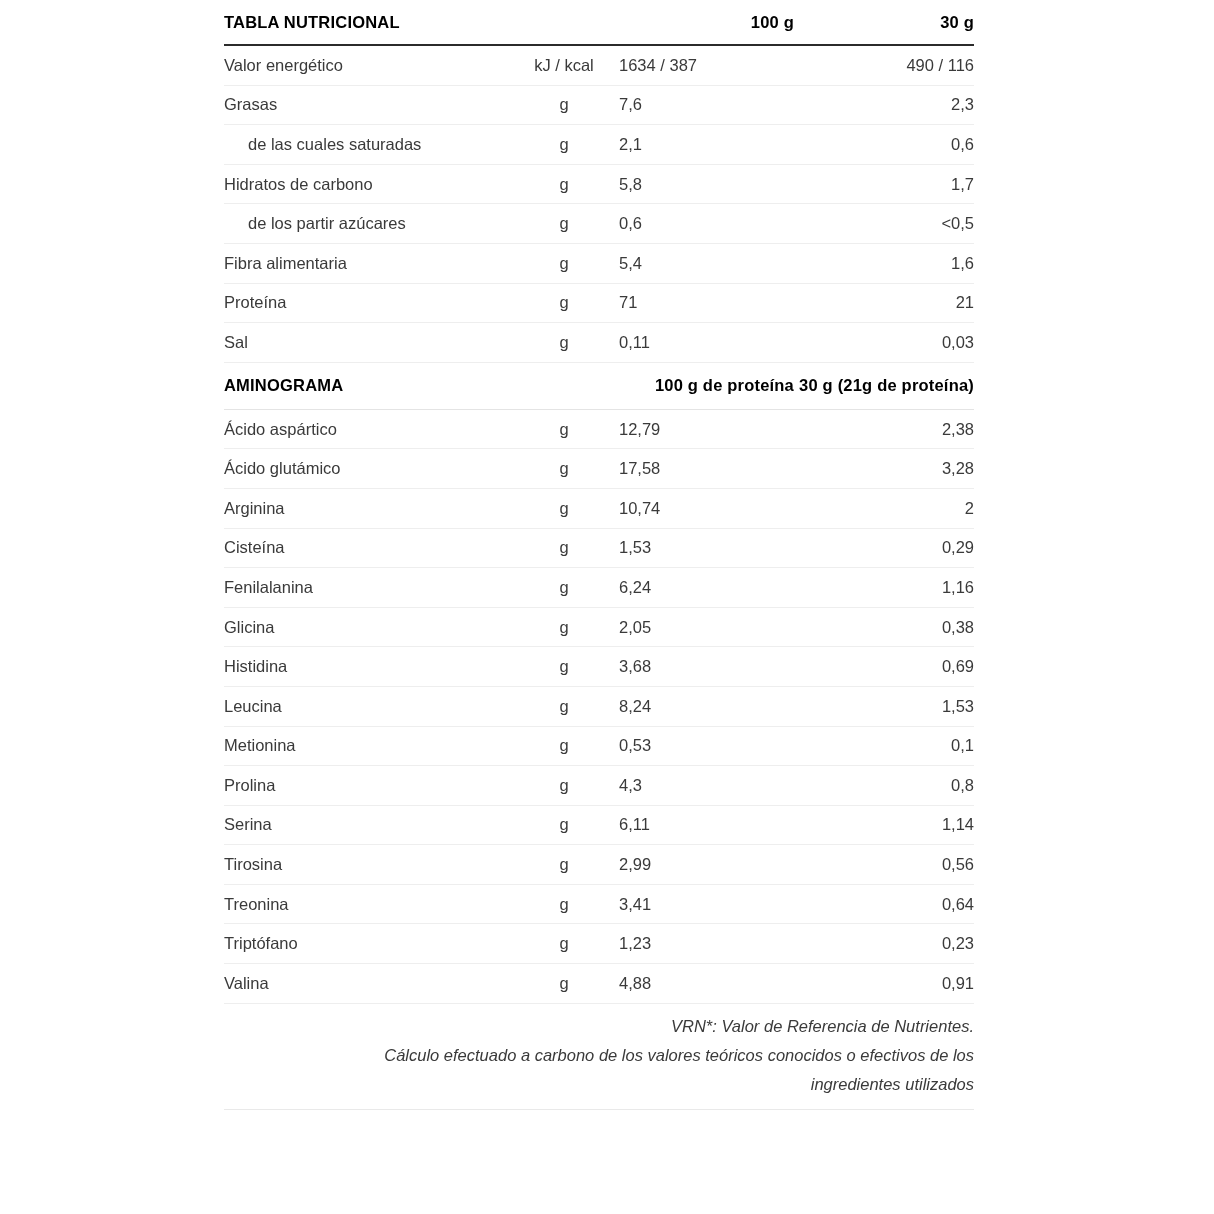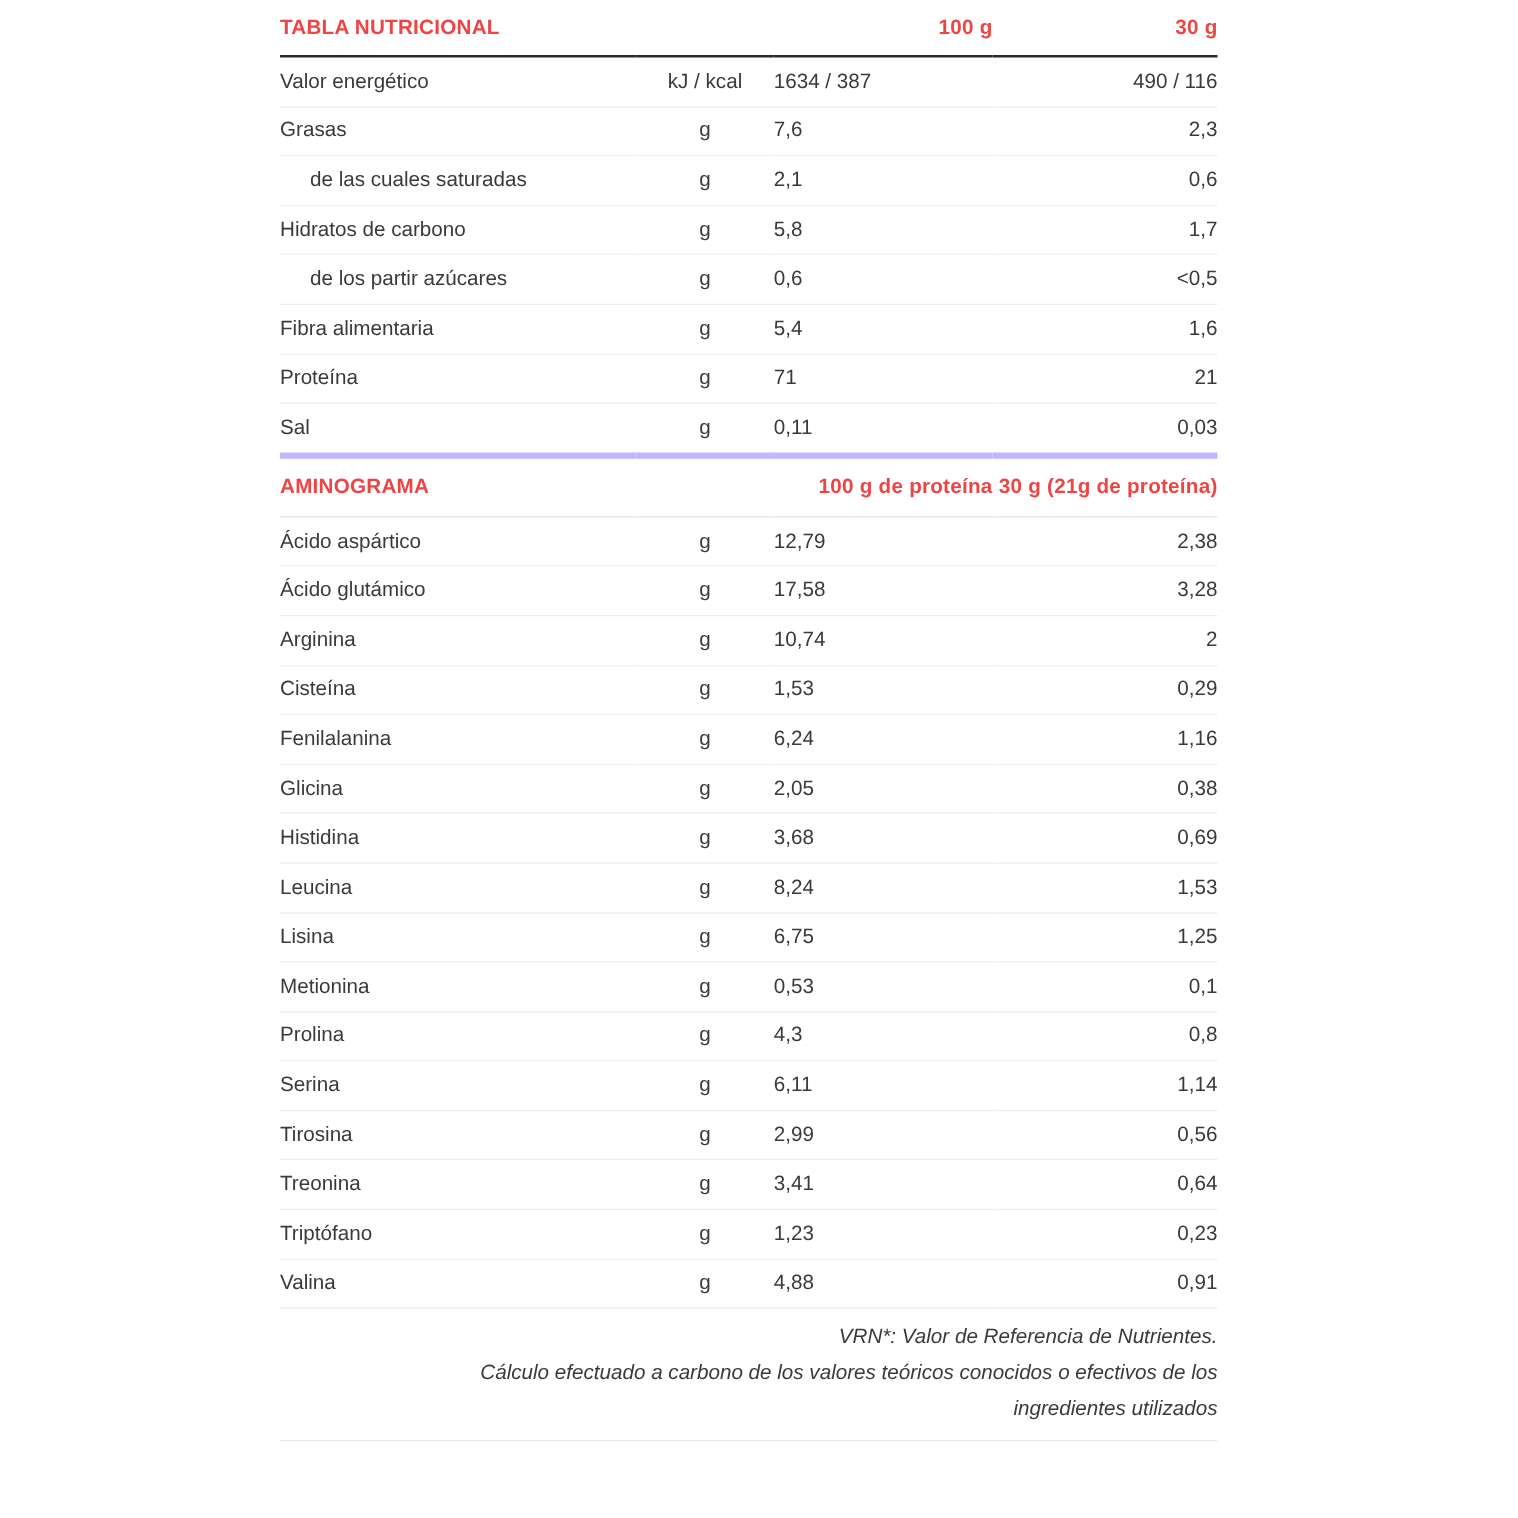--- a/index.html
+++ b/index.html
@@ -38,32 +38,32 @@
 
   col.c-name { width: 285px; }
   col.c-unit { width: 110px; }
   col.c-v1   { width: 175px; }
   col.c-v2   { width: 180px; }
 
   
   tr.section-head td {
     font-weight: bold;
     font-size: 16.5px;
-    color: #ef4444;
+    color: #000000;
     letter-spacing: 0.2px;
     padding: 0;
     height: 44px;
     vertical-align: middle;
     white-space: nowrap;
   }
   tr.section-head.primary td {
     border-bottom: 2px solid #2b2b2b;
   }
   tr.section-head.secondary td {
-    border-top: 5px solid #c4b5fd;
+    border-top: 1px solid #c4b5fd;
     border-bottom: 1px solid #e4e4e4;
     height: 46px;
   }
 
   
   tr.data-row td {
     font-size: 16.5px;
     color: #3a3a3a;
     height: 38.6px;
     padding: 0;
@@ -217,26 +217,20 @@
           <td class="v1">3,68</td>
           <td class="v2">0,69</td>
         </tr>
         <tr class="data-row">
           <td class="name">Leucina</td>
           <td class="unit">g</td>
           <td class="v1">8,24</td>
           <td class="v2">1,53</td>
         </tr>
         <tr class="data-row">
-          <td class="name">Lisina</td>
-          <td class="unit">g</td>
-          <td class="v1">6,75</td>
-          <td class="v2">1,25</td>
-        </tr>
-        <tr class="data-row">
           <td class="name">Metionina</td>
           <td class="unit">g</td>
           <td class="v1">0,53</td>
           <td class="v2">0,1</td>
         </tr>
         <tr class="data-row">
           <td class="name">Prolina</td>
           <td class="unit">g</td>
           <td class="v1">4,3</td>
           <td class="v2">0,8</td>

